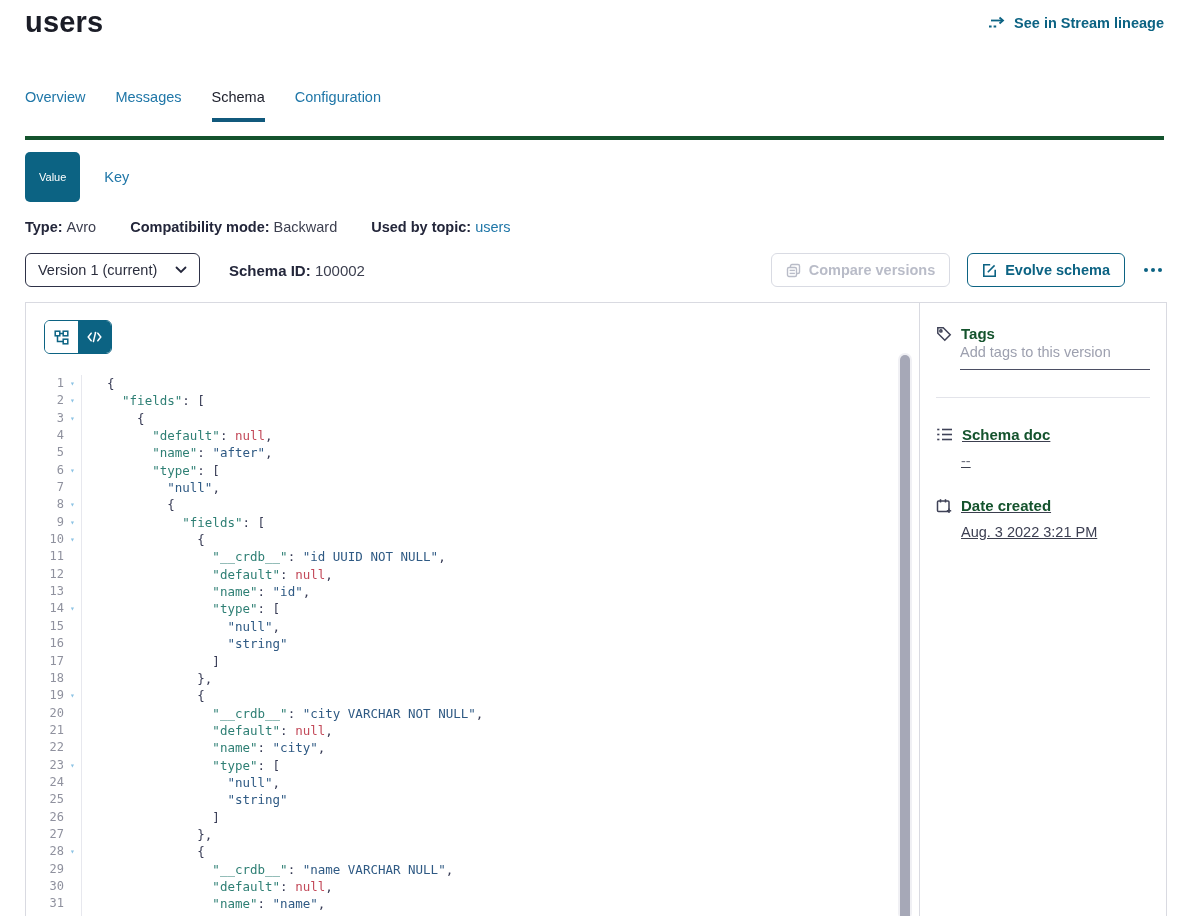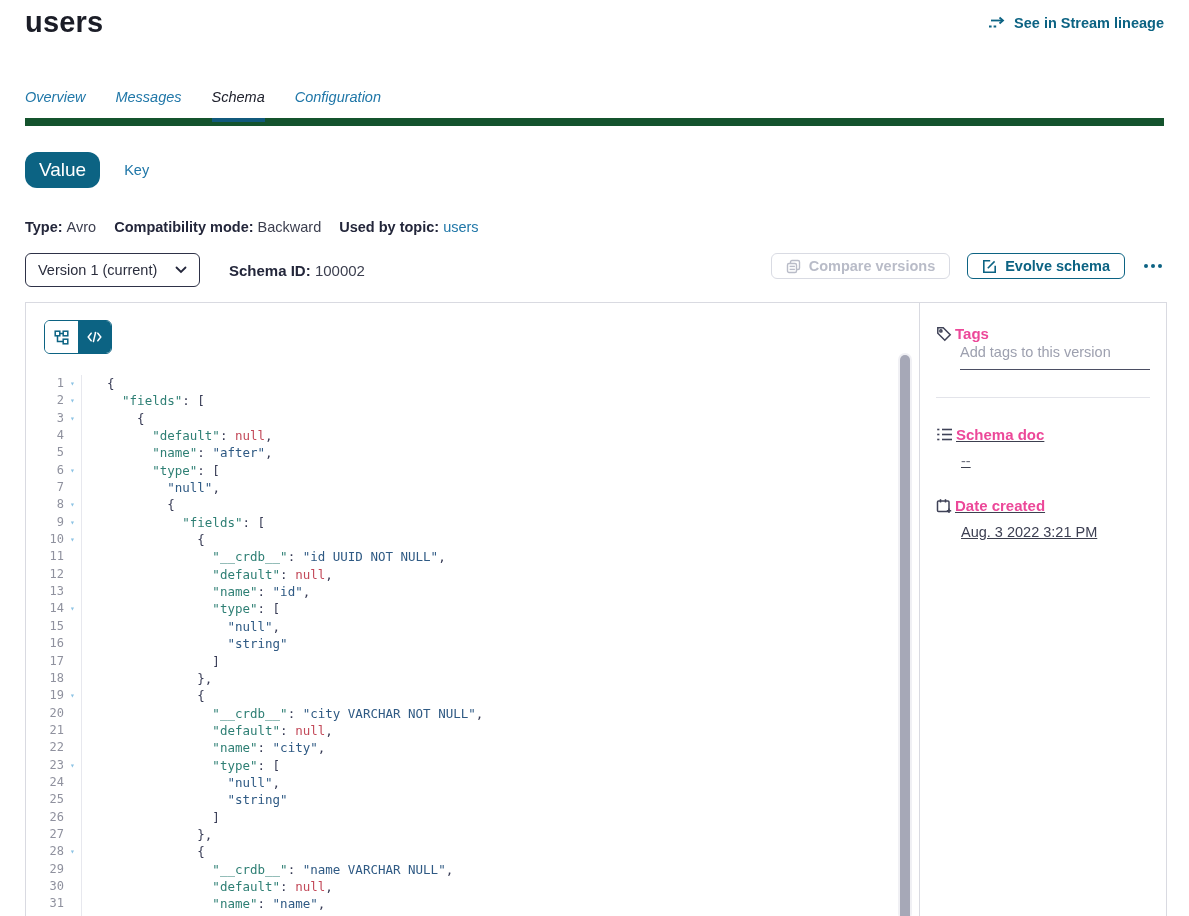--- a/index.html
+++ b/index.html
@@ -13,54 +13,53 @@
     position:absolute;left:25px;top:6px;margin:0;
     font-size:29px;font-weight:700;color:#1b1d27;letter-spacing:.2px;
   }
   .lineage-link{
     position:absolute;right:25px;top:15px;display:flex;align-items:center;gap:7px;
     color:var(--teal,#0c6383);font-size:14.5px;font-weight:700;cursor:pointer;
   }
   
   .tabs{
     position:absolute;left:25px;right:25px;top:89px;
-    display:flex;gap:30px;border-bottom:8px solid #14532d;padding-bottom:13px;
+    display:flex;gap:30px;border-bottom:4px solid #14532d;padding-bottom:31px;
     font-size:14.5px;
-    font-style:italic;
   }
   .tab{color:var(--link,#2077a8);cursor:pointer;position:relative;font-weight:400;}
   .tab.active{color:#20222e;font-weight:500;}
   .tab.active .tab-bar{
     position:absolute;left:0;right:0;bottom:-17px;height:4px;background:#11597c;
   }
   
   .vk-row{position:absolute;left:25px;top:152px;display:flex;align-items:center;gap:24px;}
   .value-btn{
-    background:var(--teal,#0c6383);color:#fff;border:none;border-radius:12px;
-    font-size:19px;padding:7px 14px;cursor:pointer;font-family:inherit;
+    background:var(--teal,#0c6383);color:#fff;border:none;border-radius:5px;
+    font-size:11px;padding:19px 14px;cursor:pointer;font-family:inherit;
   }
   .key-link{color:var(--link,#2077a8);font-size:14.5px;cursor:pointer;}
   
-  .meta-row{position:absolute;left:25px;top:219px;display:flex;gap:18px;font-size:14.5px;}
+  .meta-row{position:absolute;left:25px;top:219px;display:flex;gap:34px;font-size:14.5px;}
   .meta-row b{color:#23263a;font-weight:700;}
   .meta-row .val{color:#3c3f4f;margin-left:4px;}
   .meta-row .link{color:var(--link,#2077a8);margin-left:4px;cursor:pointer;}
   
   .version-row{position:absolute;left:25px;top:253px;display:flex;align-items:center;text-align:center;}
   .version-select{
     width:175px;height:34px;border:1.5px solid #2e3247;border-radius:6px;
     display:flex;align-items:center;justify-content:space-between;
     padding:0 12px;box-sizing:border-box;font-size:14.5px;color:#2a2d3d;cursor:pointer;background:#fff;
   }
   .schema-id{margin-left:29px;font-size:15px;}
   .schema-id b{color:#23263a;}
   .actions{position:absolute;right:25px;top:253px;display:flex;align-items:center;gap:17px;}
   .btn{
     height:26px;border-radius:6px;display:flex;align-items:center;gap:8px;
-    padding:8px 14px;font-size:14.5px;background:#fff;font-family:inherit;cursor:pointer;
+    padding:16px 14px;font-size:14.5px;background:#fff;font-family:inherit;cursor:pointer;
   }
   .btn.disabled{border:1px solid #d9dbe3;color:#b9bcc8;font-weight:700;cursor:default;}
   .btn.primary{border:1.5px solid var(--teal,#0c6383);color:var(--teal,#0c6383);font-weight:700;}
   .more-btn{display:flex;gap:3px;align-items:center;cursor:pointer;padding:4px 2px;}
   .more-btn i{width:4px;height:4px;border-radius:50%;background:var(--teal,#0c6383);}
   
   .panel{
     position:absolute;left:25px;top:302px;width:1142px;bottom:-4px;
     border:1px solid #d9dae1;border-bottom:none;box-sizing:border-box;display:flex;background:#fff;
   }
@@ -82,21 +81,21 @@
   .code-content{white-space:pre;padding-left:25px;color:var(--syn-p,#363a54);}
   .tok-p{color:var(--syn-p,#363a54);}
   .tok-k{color:var(--syn-k,#2e7f74);}
   .tok-s{color:var(--syn-s,#2f5a84);}
   .tok-u{color:var(--syn-u,#c34a5a);}
   
   .scrollbar{position:absolute;top:50px;bottom:0;right:7px;width:14px;background:#f0f0f4;border-radius:7px;}
   .scroll-thumb{position:absolute;left:2px;right:2px;top:2px;bottom:-8px;background:#a6a8b7;border-radius:8px;}
   
   .sidebar{flex:1;padding:22px 16px 0 16px;box-sizing:border-box;}
-  .sb-head{display:flex;align-items:center;gap:3px;font-size:15px;font-weight:700;color:#ec4899;}
+  .sb-head{display:flex;align-items:center;gap:9px;font-size:15px;font-weight:700;color:#14532d;}
   .tags-input{
     display:block;width:190px;border:none;outline:none;border-bottom:1.5px solid #4b4e63;
     margin:0 0 0 24px;padding:2px 0 9px 0;font-size:14.5px;font-family:inherit;color:#2a2d3d;
   }
   .tags-input::placeholder{color:#9da0af;}
   .sb-divider{border:none;border-top:1px solid #e3e4ea;margin:27px 0 0 0;}
   .sb-section{margin-top:28px;text-decoration:underline;}
   .sb-value{margin:10px 0 0 25px;font-size:14.5px;color:#3c3f52;}
   .sb-value.dim{color:#6f7280;}
   svg{display:block;}

